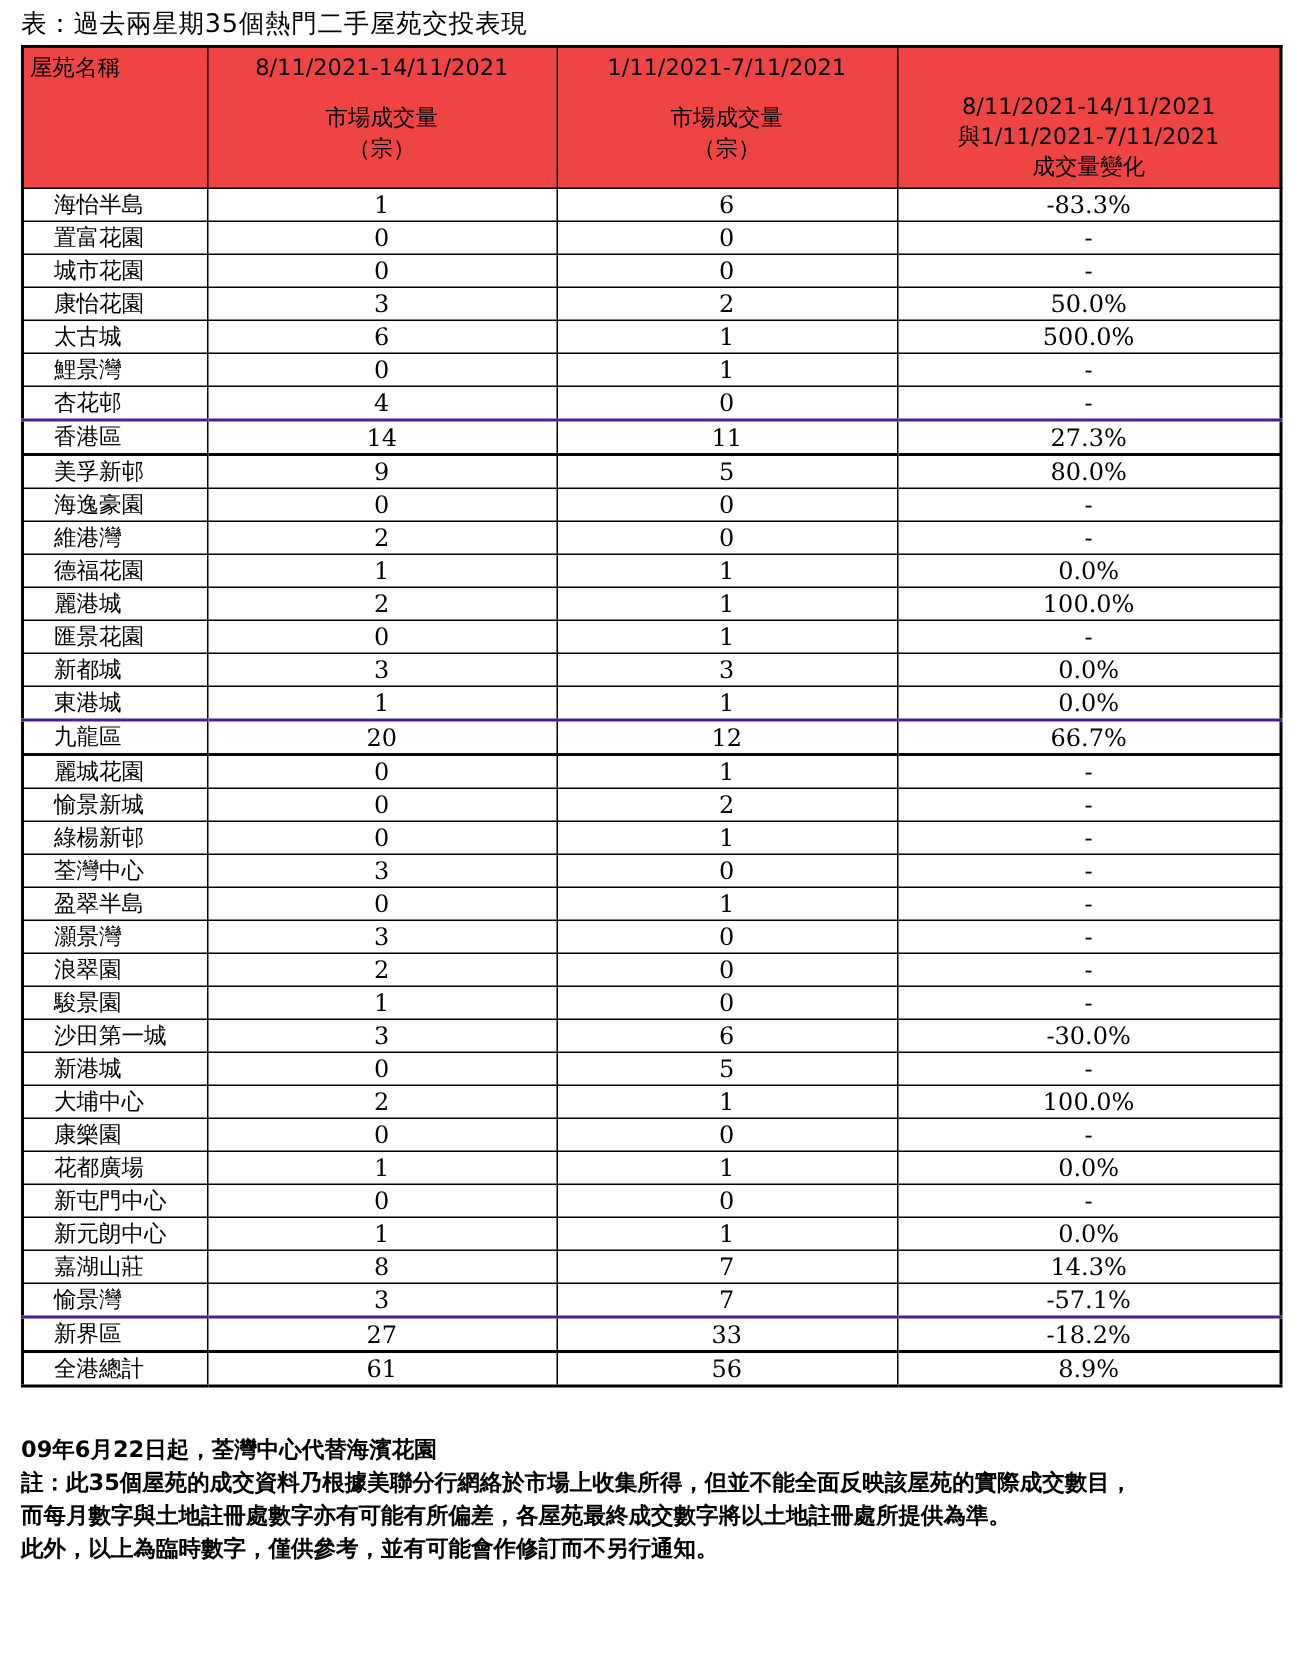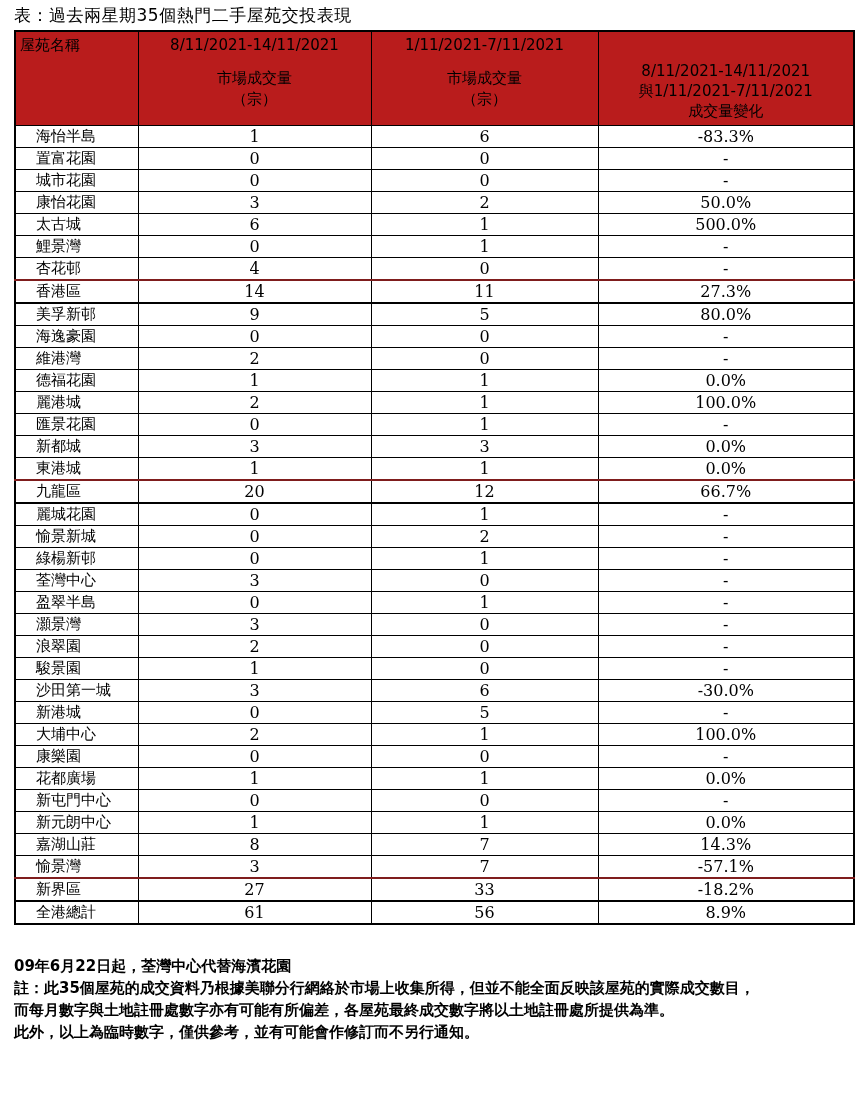--- a/index.html
+++ b/index.html
@@ -29,21 +29,21 @@
     border: 2px solid #000000;
   }
   col.c-name   { width: 123px; }
   col.c-cur    { width: 233px; }
   col.c-prev   { width: 227px; }
   col.c-change { width: 256px; }
 
   th, td { border: 1px solid #000000; }
 
   thead th {
-    background: #b91c1c;
+    background: #ef4444;
     font-weight: normal;
     font-size: 15px;
     height: 88px;
     text-align: center;
     line-height: 21px;
   }
   th.h-estate {
     text-align: left;
     vertical-align: top;
     padding: 3px 4px 0 4px;
@@ -61,21 +61,21 @@
     white-space: nowrap;
     overflow: hidden;
   }
   td.name { text-align: left; padding-left: 20px; }
   td.num, td.chg {
     text-align: center;
     font-family: "DejaVu Serif", "Liberation Serif", serif;
     font-size: 16px;
   }
   tr.region td, tr.grand td {
-    border-top: 2px solid #7f1d1d;
+    border-top: 2px solid #4c1d95;
     border-bottom: 2px solid #000000;
   }
 
   .notes {
     margin: 30px 0 0 14px;
     font-size: 15px;
     font-weight: bold;
     line-height: 22px;
   }
   .note-line { white-space: nowrap; }

